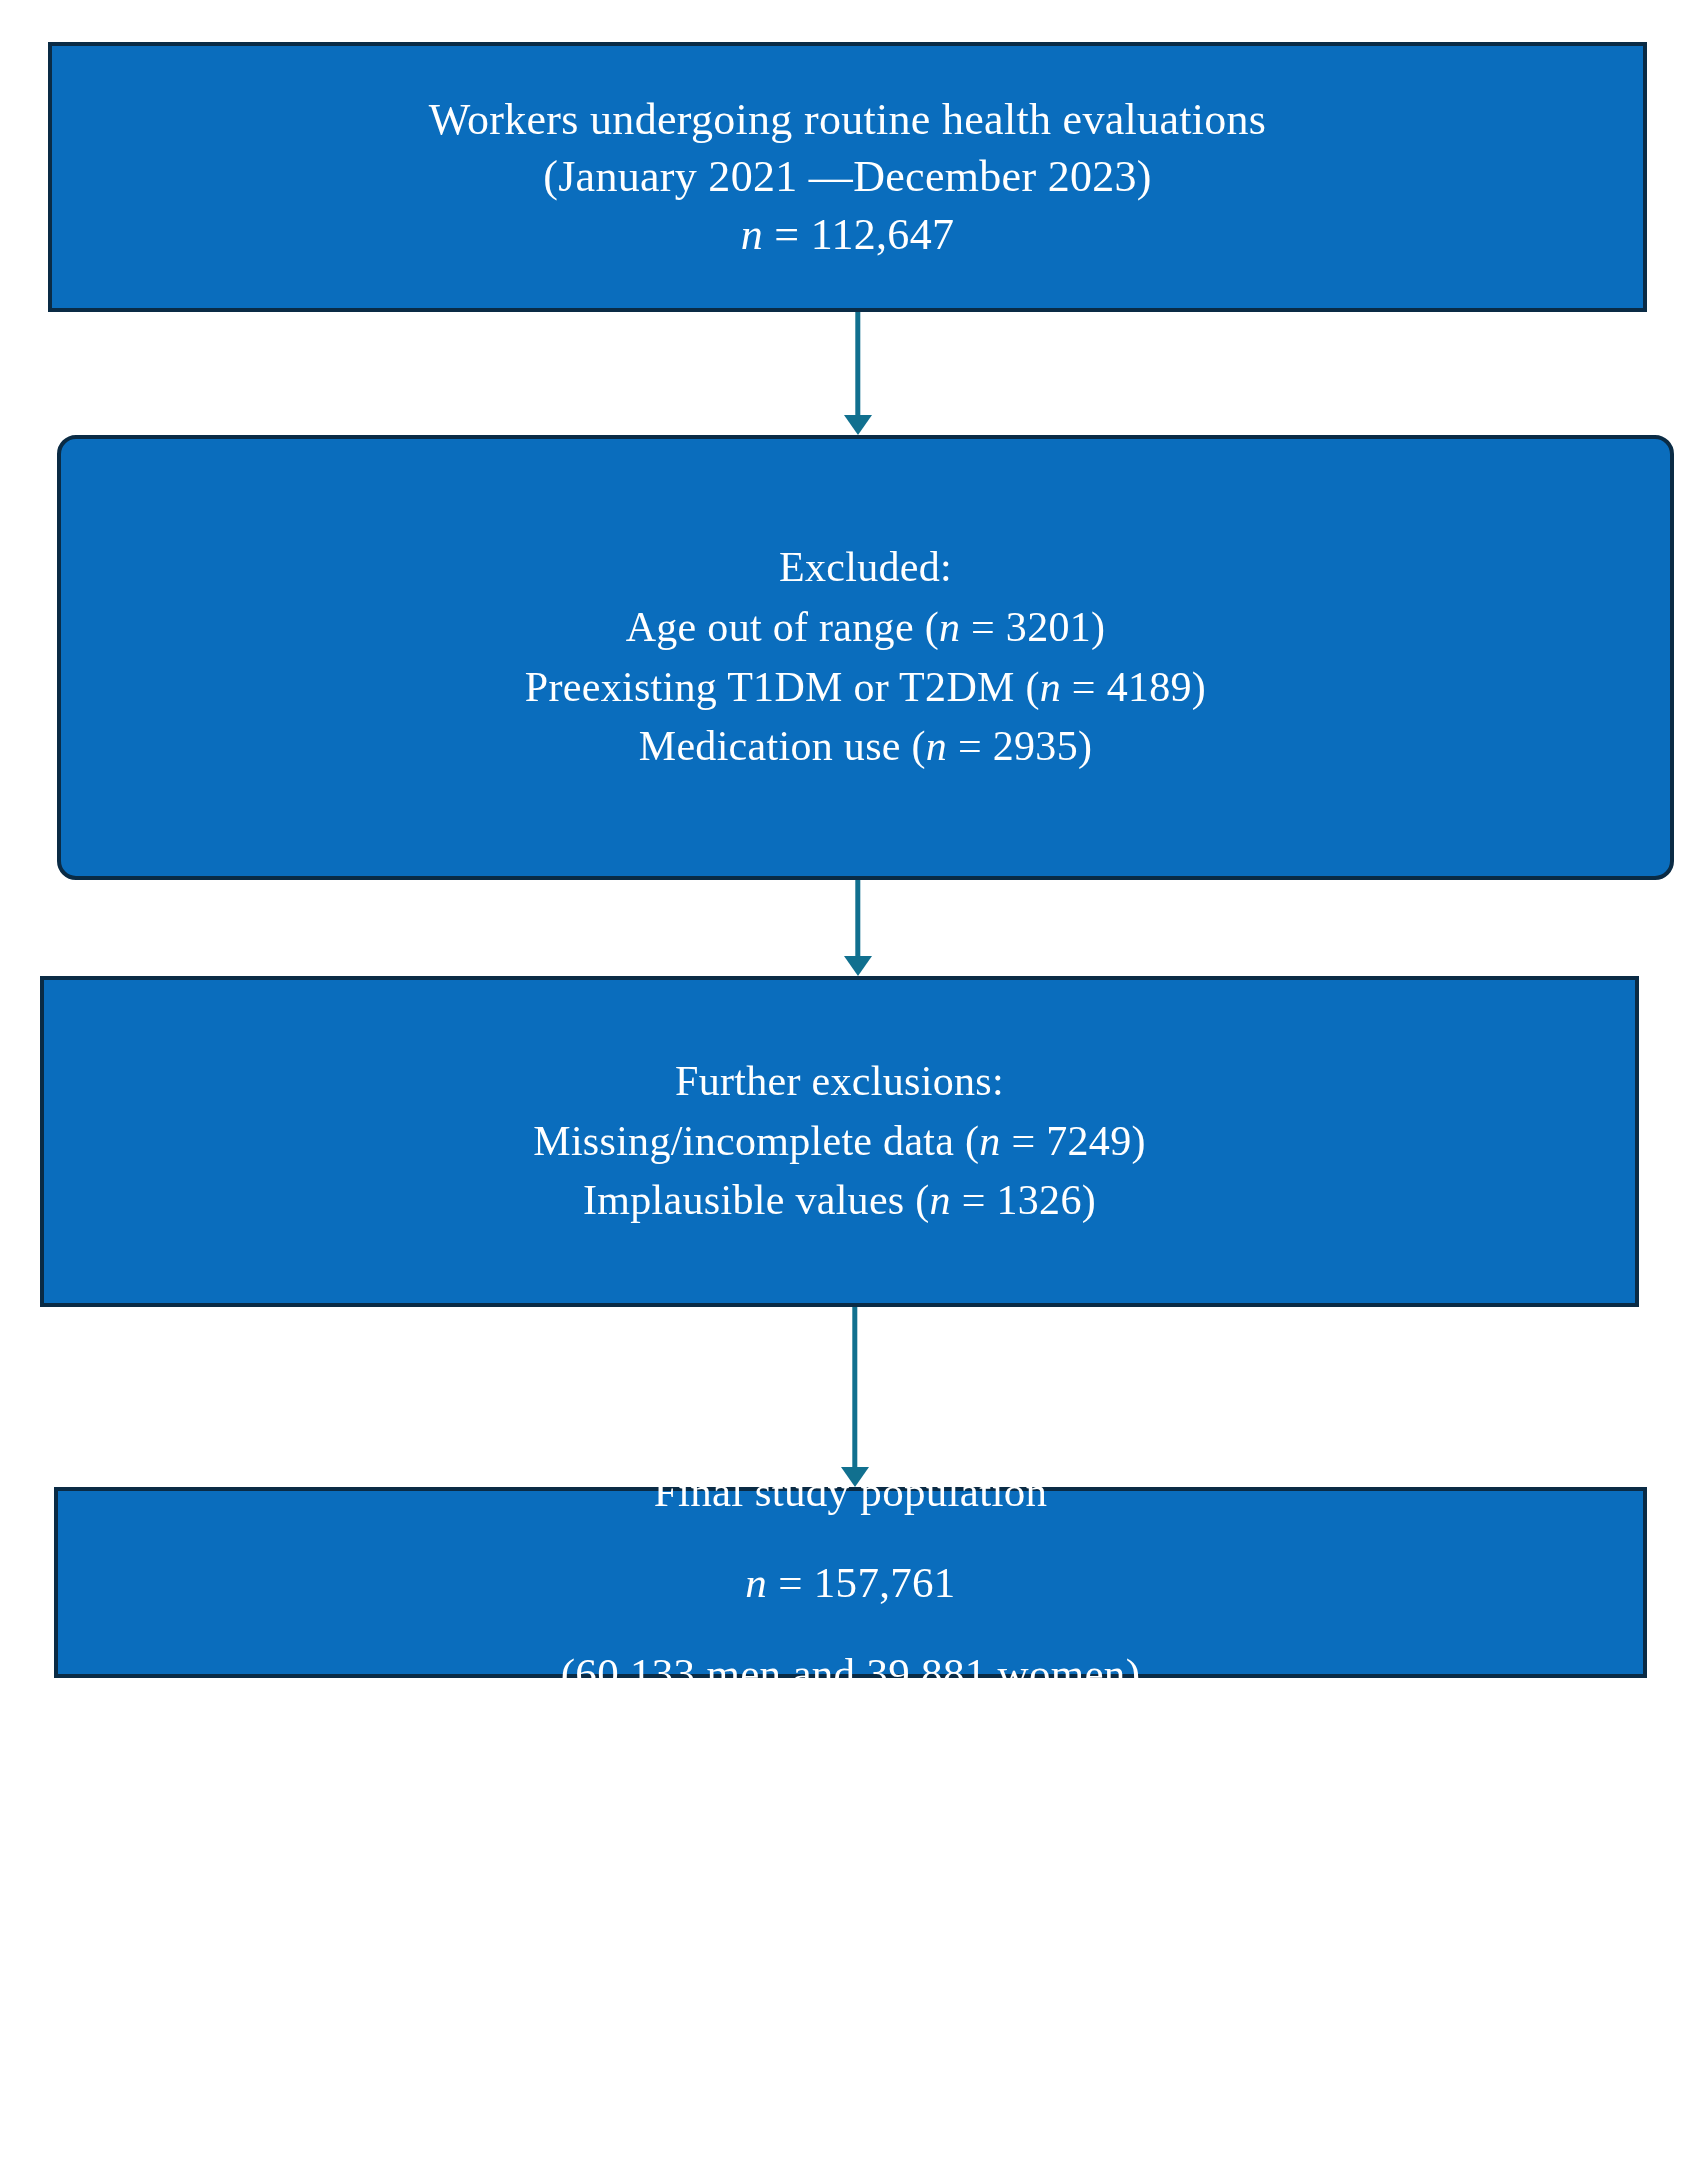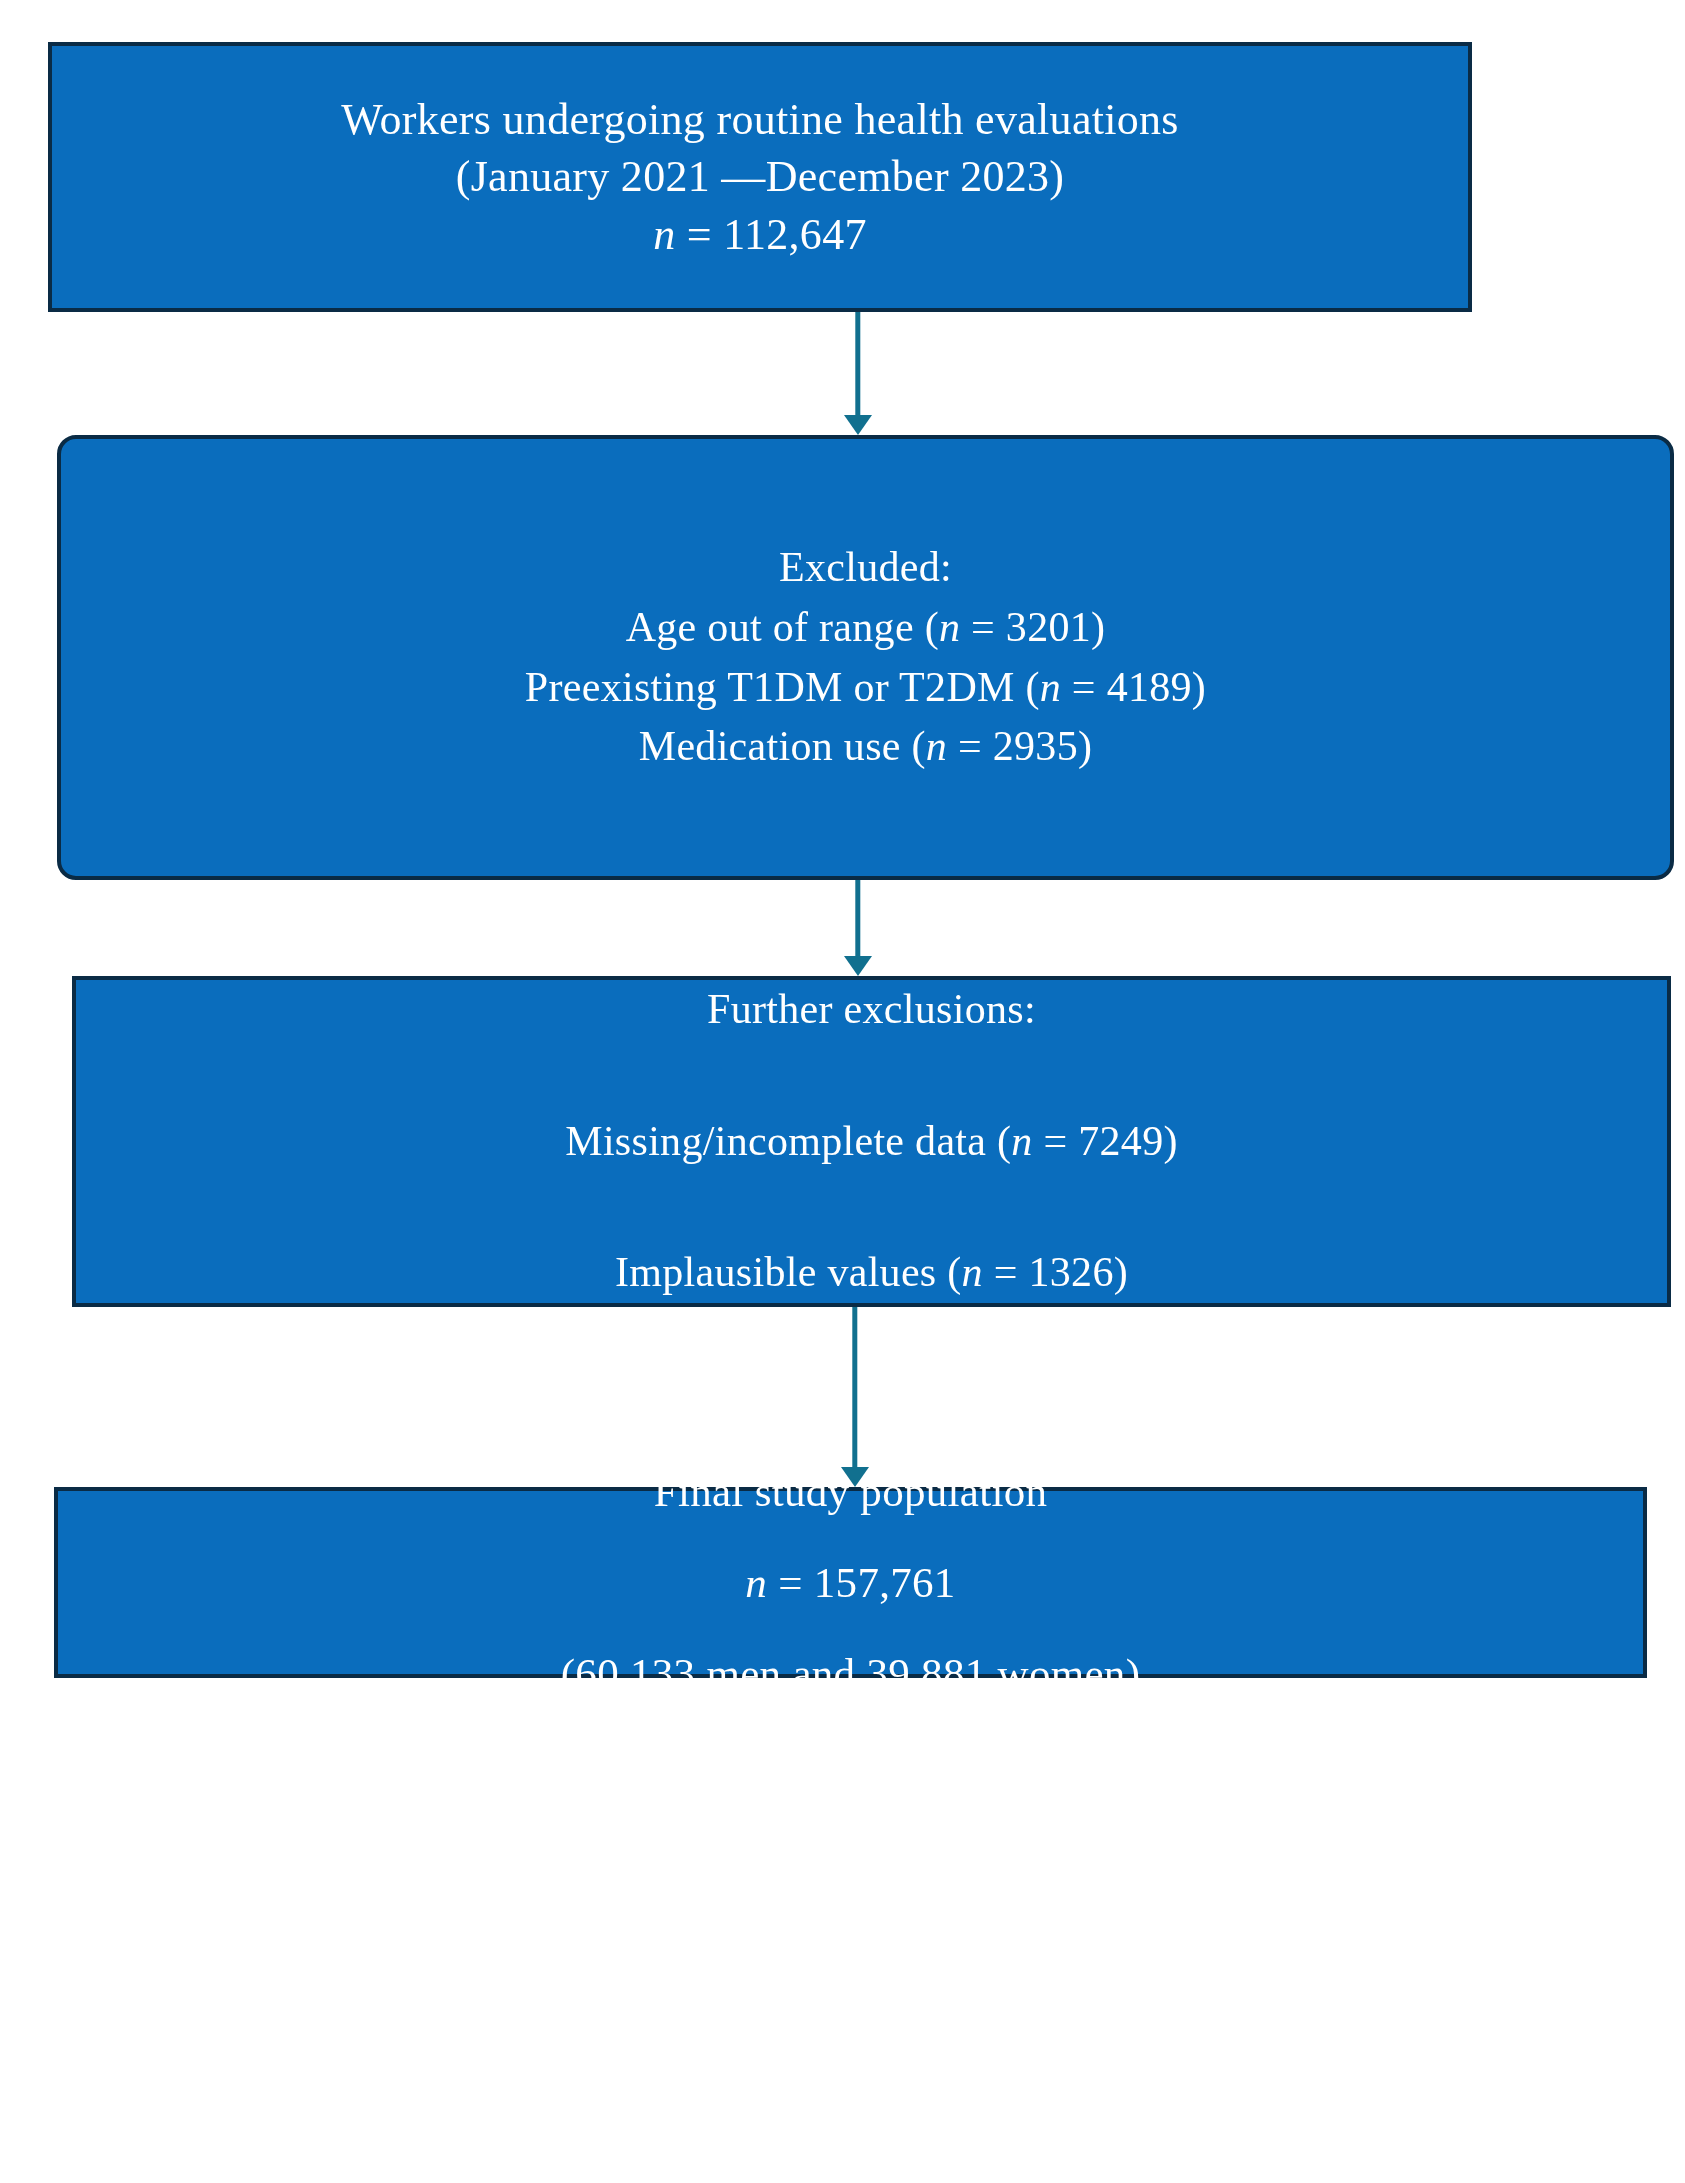--- a/index.html
+++ b/index.html
@@ -36,45 +36,44 @@
   }
 
   .box .line {
     display: block;
     white-space: nowrap;
     letter-spacing: 0.3px;
   }
 
   
   #box-enrollment {
-    width: 1424px;
+    width: 1599px;
     height: 270px;
     margin-left: 24px;
     font-size: 44px;
     line-height: 1.30;
   }
 
   
   #box-excluded {
     width: 1617px;
     height: 445px;
     margin-left: 33px;
     font-size: 42px;
     line-height: 1.42;
     border-radius: 19px;
   }
 
   
   #box-further-exclusions {
     width: 1599px;
     height: 331px;
-    margin-left: 48px;
+    margin-left: 16px;
     font-size: 42px;
     line-height: 1.42;
-    justify-content: space-between;
   }
 
   
   #box-final {
     width: 1593px;
     height: 191px;
     margin-left: 30px;
     font-size: 43px;
     line-height: 1.33;
     gap: 34px;

